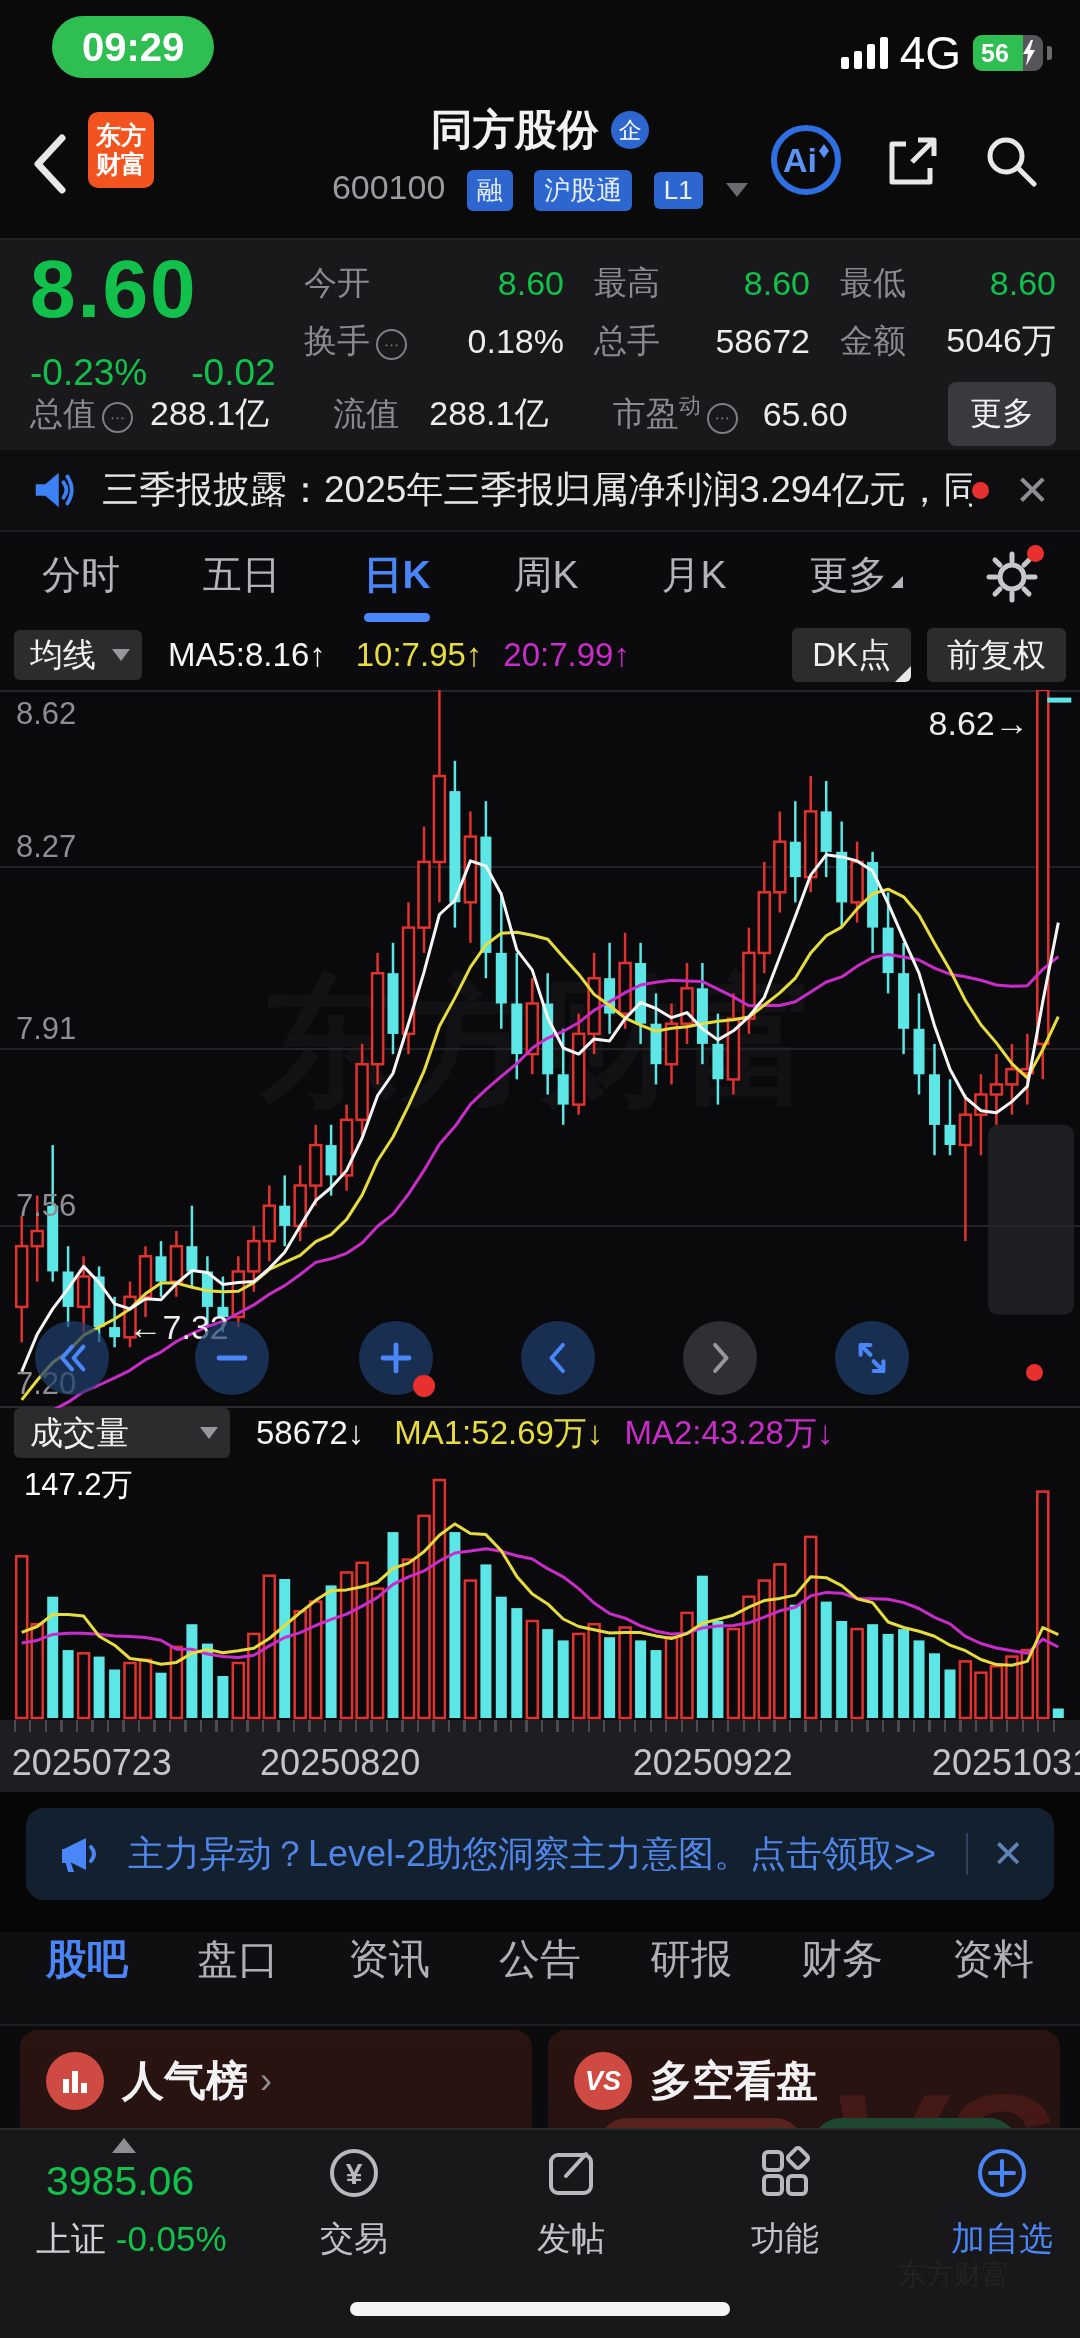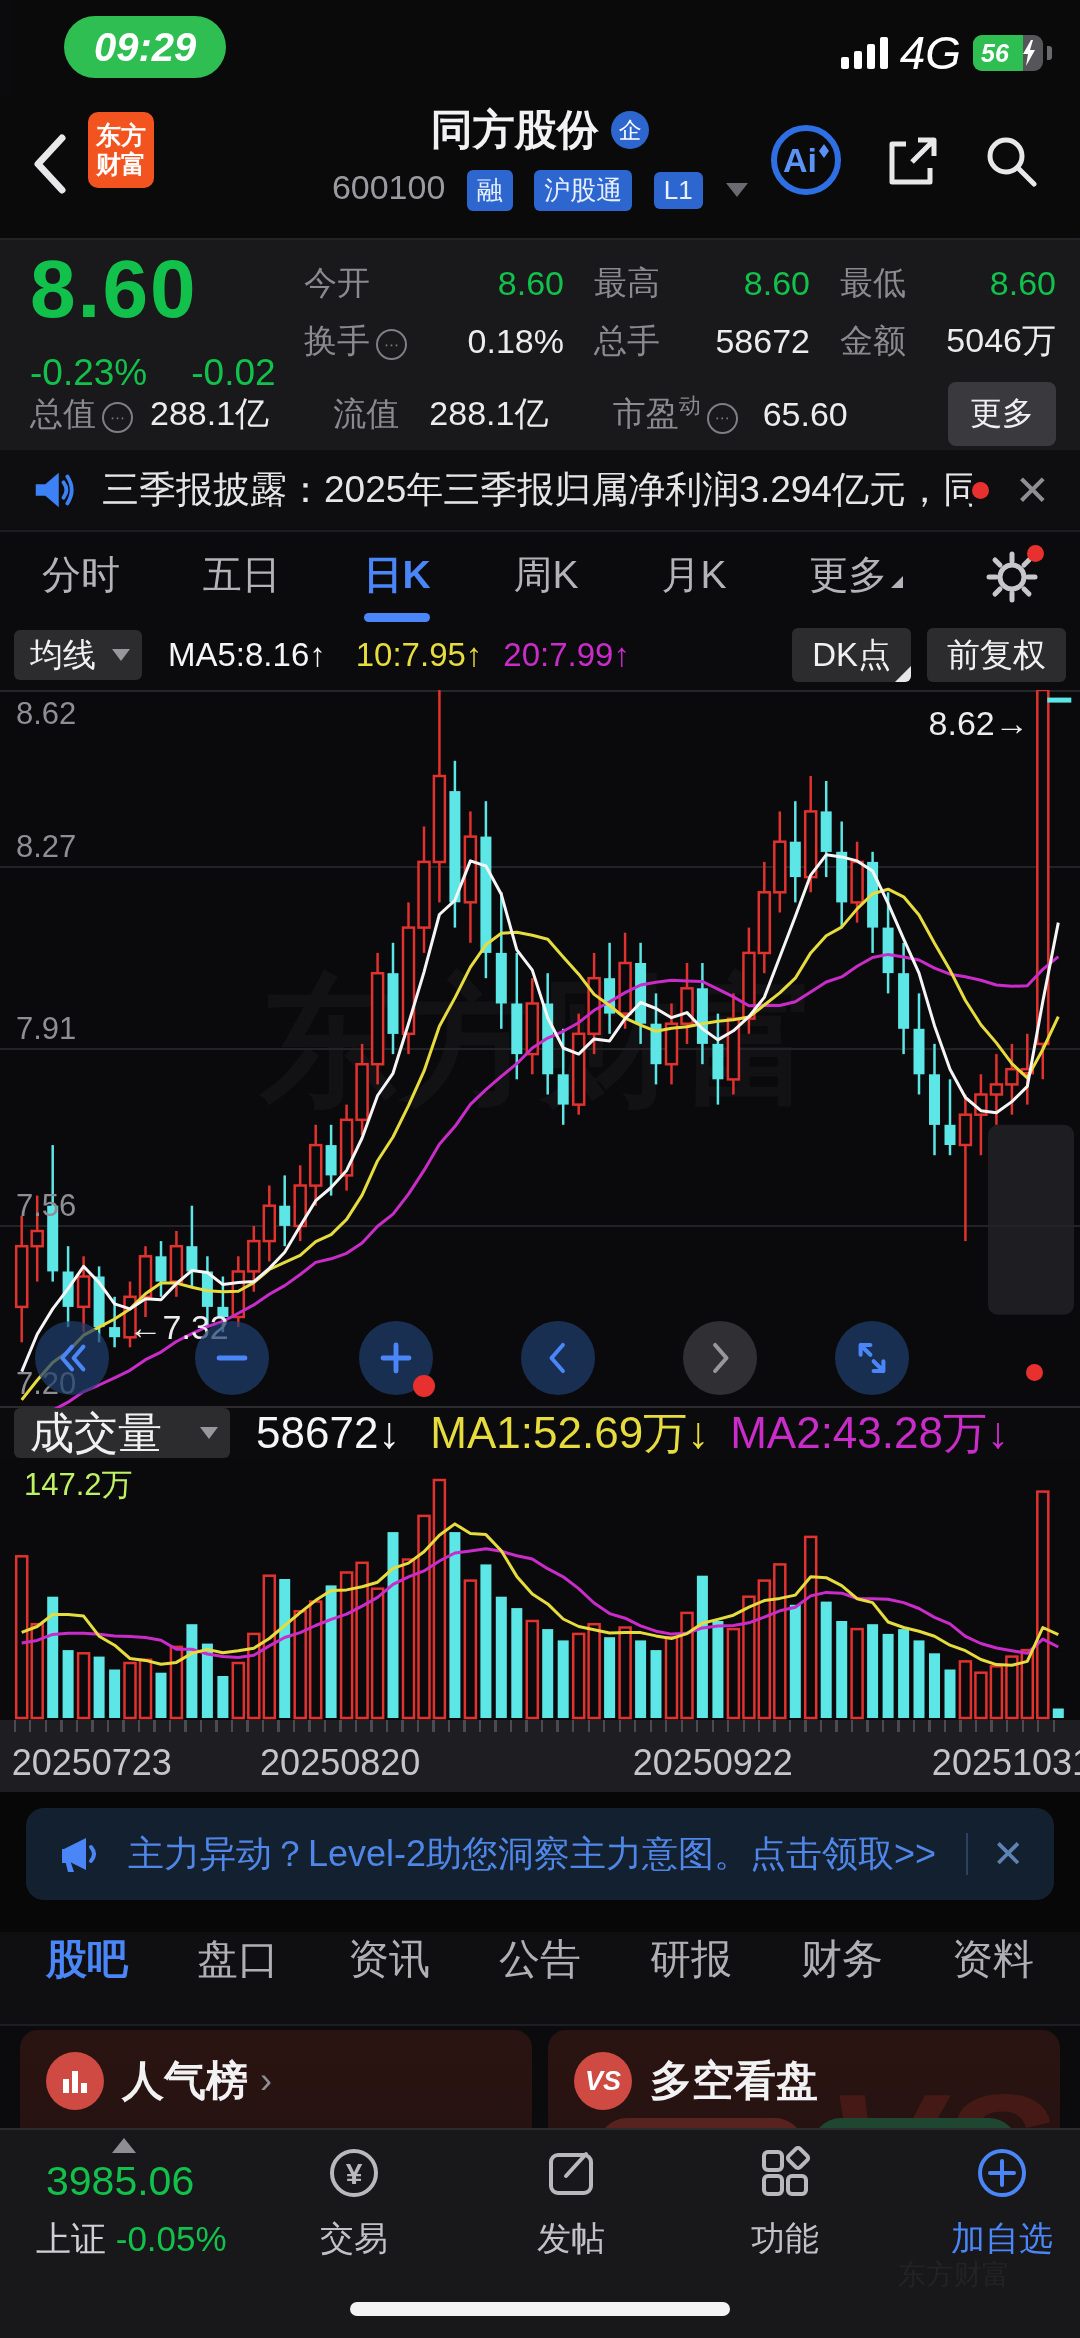--- a/index.html
+++ b/index.html
@@ -1,18 +1,18 @@
 <!DOCTYPE html>
 <html><head>
 <meta charset="utf-8">
 <style>
   html,body{margin:0;padding:0;background:#000;font-family:"Liberation Sans",sans-serif;}
   .phone{position:relative;width:1080px;height:2338px;margin:0 auto;background:#0b0b0d;overflow:hidden;color:#fff;}
   
-  .status{position:absolute;top:0;left:12px;right:0;height:96px;background:#0a0a0a;font-style:italic;}
+  .status{position:absolute;top:0;left:0;right:0;height:96px;background:#0a0a0a;}
   .time-pill{position:absolute;left:52px;top:16px;height:62px;border-radius:32px;background:#2fbe52;display:flex;align-items:center;padding:0 30px;font-size:40px;font-weight:bold;color:#fff;}
   .sb-right{position:absolute;right:28px;top:26px;display:flex;align-items:center;gap:12px;}
   .sig{display:flex;align-items:flex-end;gap:5px;height:32px;}
   .sig span{width:8px;background:#fff;border-radius:2px;display:block;}
   .net{font-size:46px;color:#fff;}
   .batt{position:relative;width:70px;height:36px;border-radius:9px;overflow:hidden;background:#55555a;}
   .batt .lvl{position:absolute;left:0;top:0;bottom:0;width:72%;background:#2fbe52;}
   .batt .pct{position:absolute;left:8px;top:4px;font-size:25px;font-weight:bold;color:#fff;}
   .batt svg{position:absolute;right:6px;top:5px;}
   .batt-nub{width:5px;height:14px;background:#6a6a6e;border-radius:0 3px 3px 0;margin-left:-8px;}
@@ -65,24 +65,24 @@
   .mbtn{position:relative;background:#2c2c2f;border-radius:6px;height:54px;display:flex;align-items:center;padding:0 20px;color:#f0f0f2;font-size:33px;overflow:hidden;}
   .mbtn .ctri{position:absolute;right:0;bottom:0;width:0;height:0;border-left:16px solid transparent;border-bottom:16px solid #e8e8ea;}
   
   .candle-wrap{position:absolute;top:690px;left:0;right:0;height:718px;background:#0a0a0c;}
   .candle-wrap svg{position:absolute;inset:0;}
   .ytick{position:absolute;left:16px;font-size:31px;color:#8e8e94;}
   .navbtn{position:absolute;width:74px;height:74px;border-radius:50%;background:rgba(32,62,108,0.72);display:flex;align-items:center;justify-content:center;}
   .navbtn.dis{background:rgba(58,58,62,0.8);}
   .navbtn .dot{position:absolute;right:-2px;bottom:-2px;width:22px;height:22px;border-radius:50%;background:#e8312e;}
   
-  .volhdr{position:absolute;top:1408px;left:0;right:0;height:50px;display:flex;align-items:center;padding:0 14px;box-sizing:border-box;background:#0b0b0d;font-size:44px;}
+  .volhdr{position:absolute;top:1408px;left:0;right:0;height:50px;display:flex;align-items:center;padding:0 14px;box-sizing:border-box;background:#0b0b0d;font-size:33px;}
   .vol-wrap{position:absolute;top:1458px;left:0;right:0;height:262px;background:#0a0a0c;}
   .vol-wrap svg{position:absolute;inset:0;}
-  .volmax{position:absolute;left:24px;top:6px;font-size:31px;color:#bef264;}
+  .volmax{position:absolute;left:24px;top:6px;font-size:31px;color:#ffffff;}
   .xband{position:absolute;top:1720px;left:0;right:0;height:72px;background:#1e1e22;}
   .xband .ticks{position:absolute;top:0;left:14px;right:14px;height:12px;background:repeating-linear-gradient(90deg,#4a4a50 0 2px,transparent 2px 15.5px);}
   .xdate{position:absolute;top:22px;transform:translateX(-50%);font-size:36px;color:#c6c6ca;white-space:nowrap;}
   
   .promo-strip{position:absolute;top:1792px;left:0;right:0;height:140px;background:#070708;}
   .promo{position:absolute;top:16px;left:26px;right:26px;height:92px;background:#13202f;border-radius:18px;display:flex;align-items:center;padding:0 30px;box-sizing:border-box;}
   .promo-text{flex:1;margin-left:24px;font-size:36px;color:#4f86e8;white-space:nowrap;overflow:hidden;}
   .promo-div{width:2px;height:42px;background:#2c415f;margin:0 8px 0 16px;}
   .promo-x{font-size:38px;color:#5d82b5;margin-left:16px;}
   

